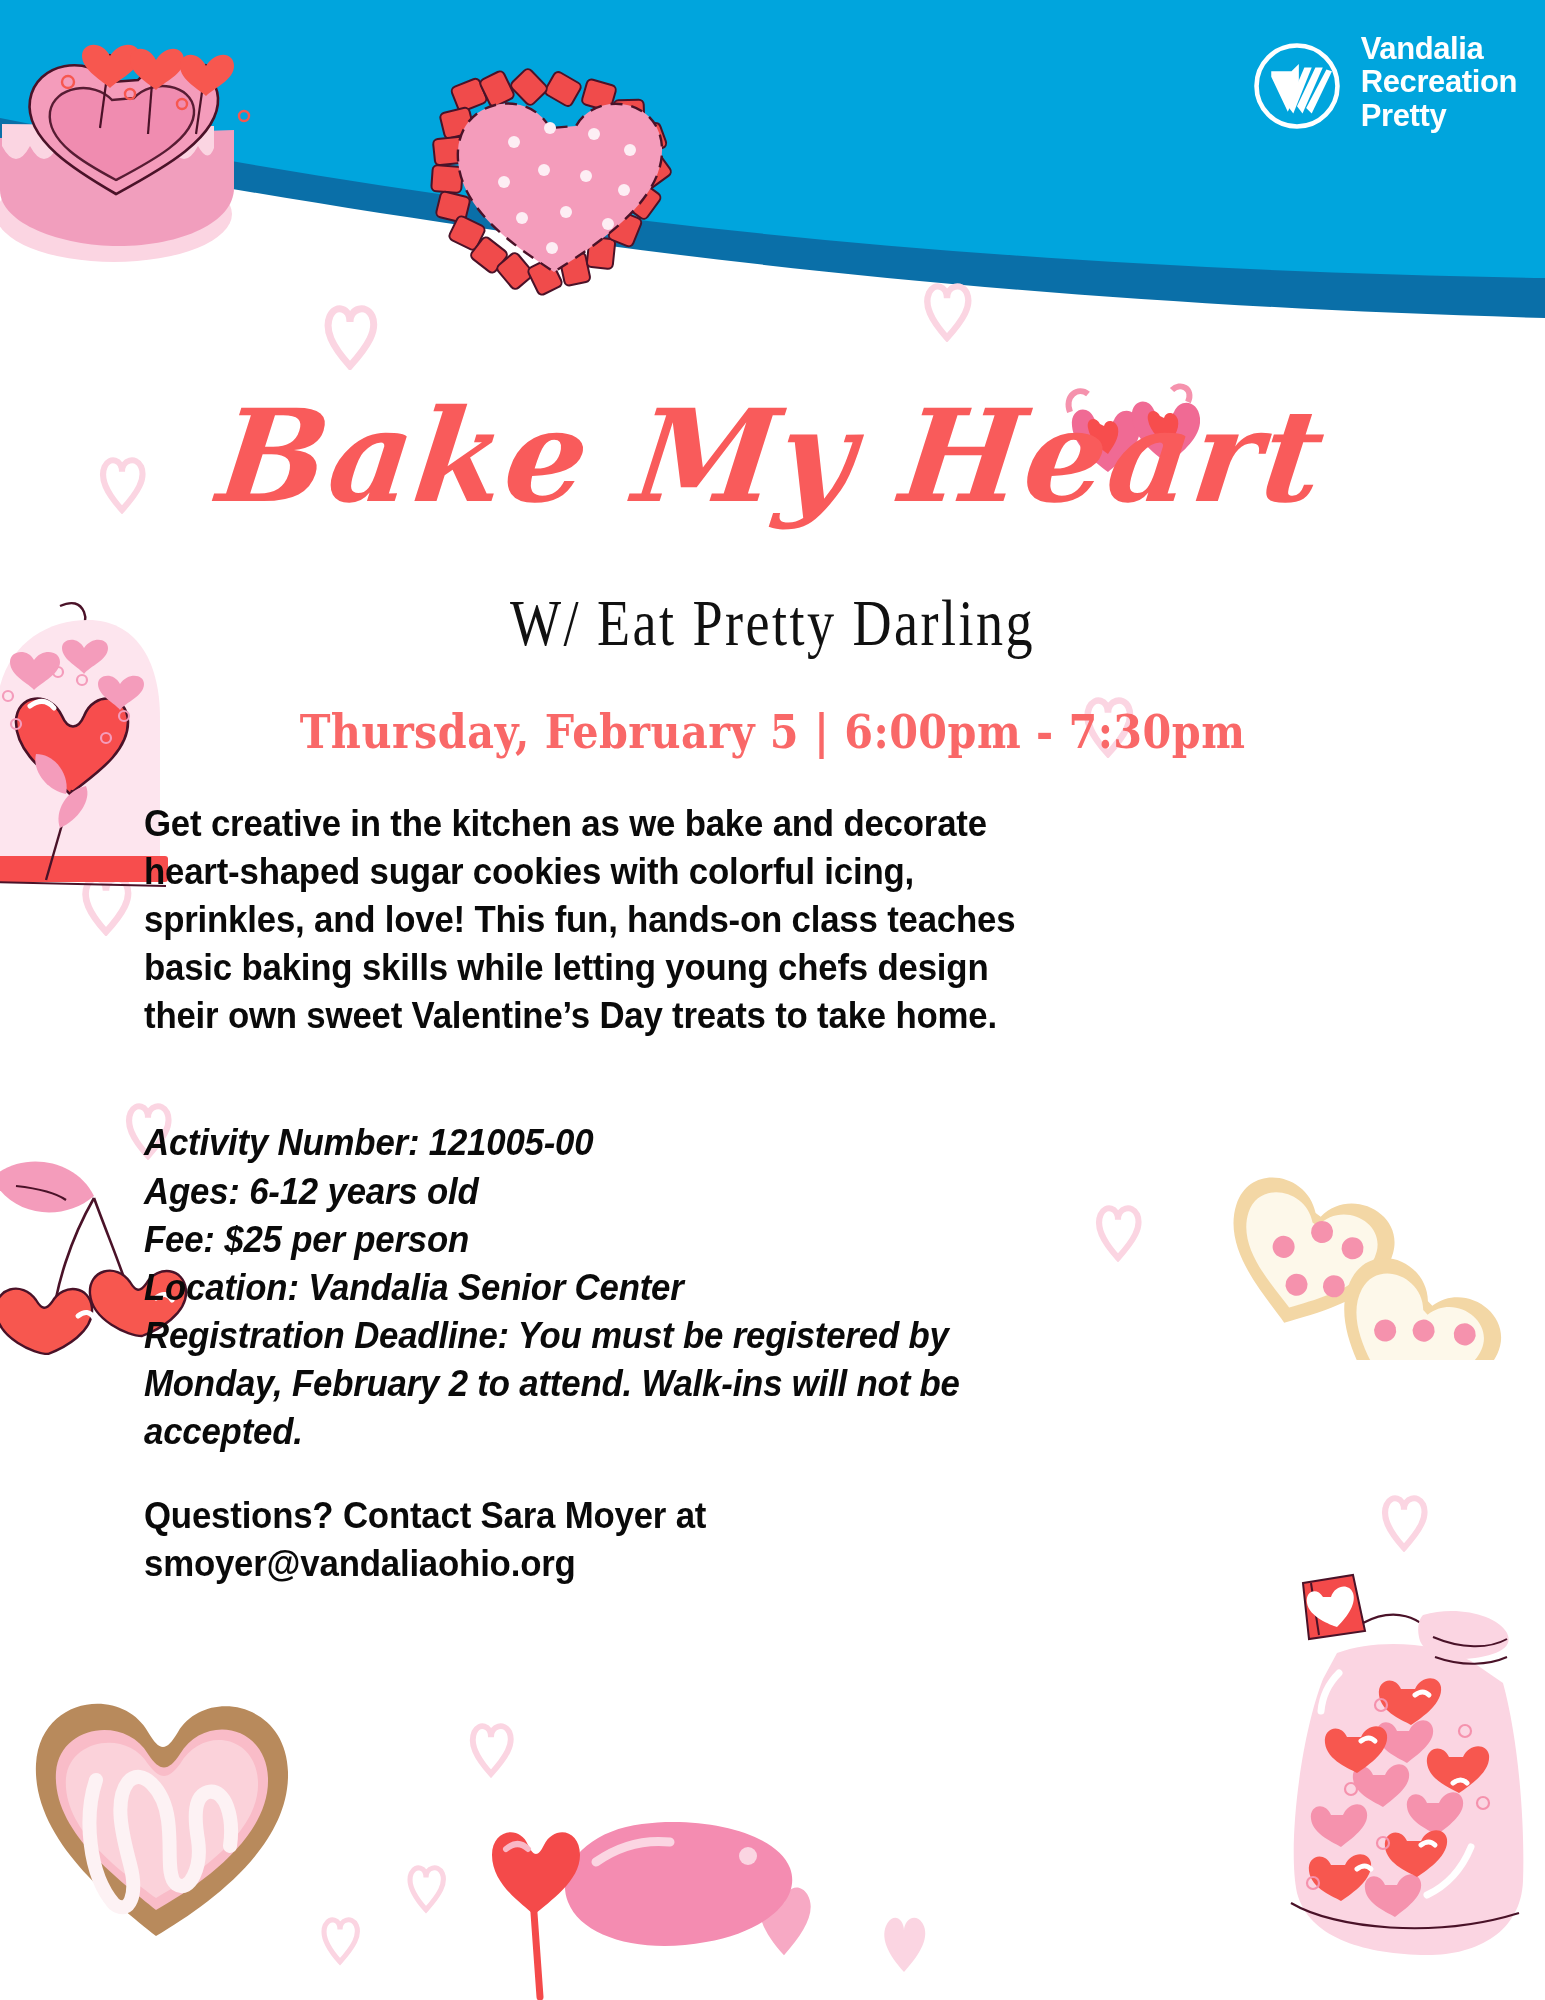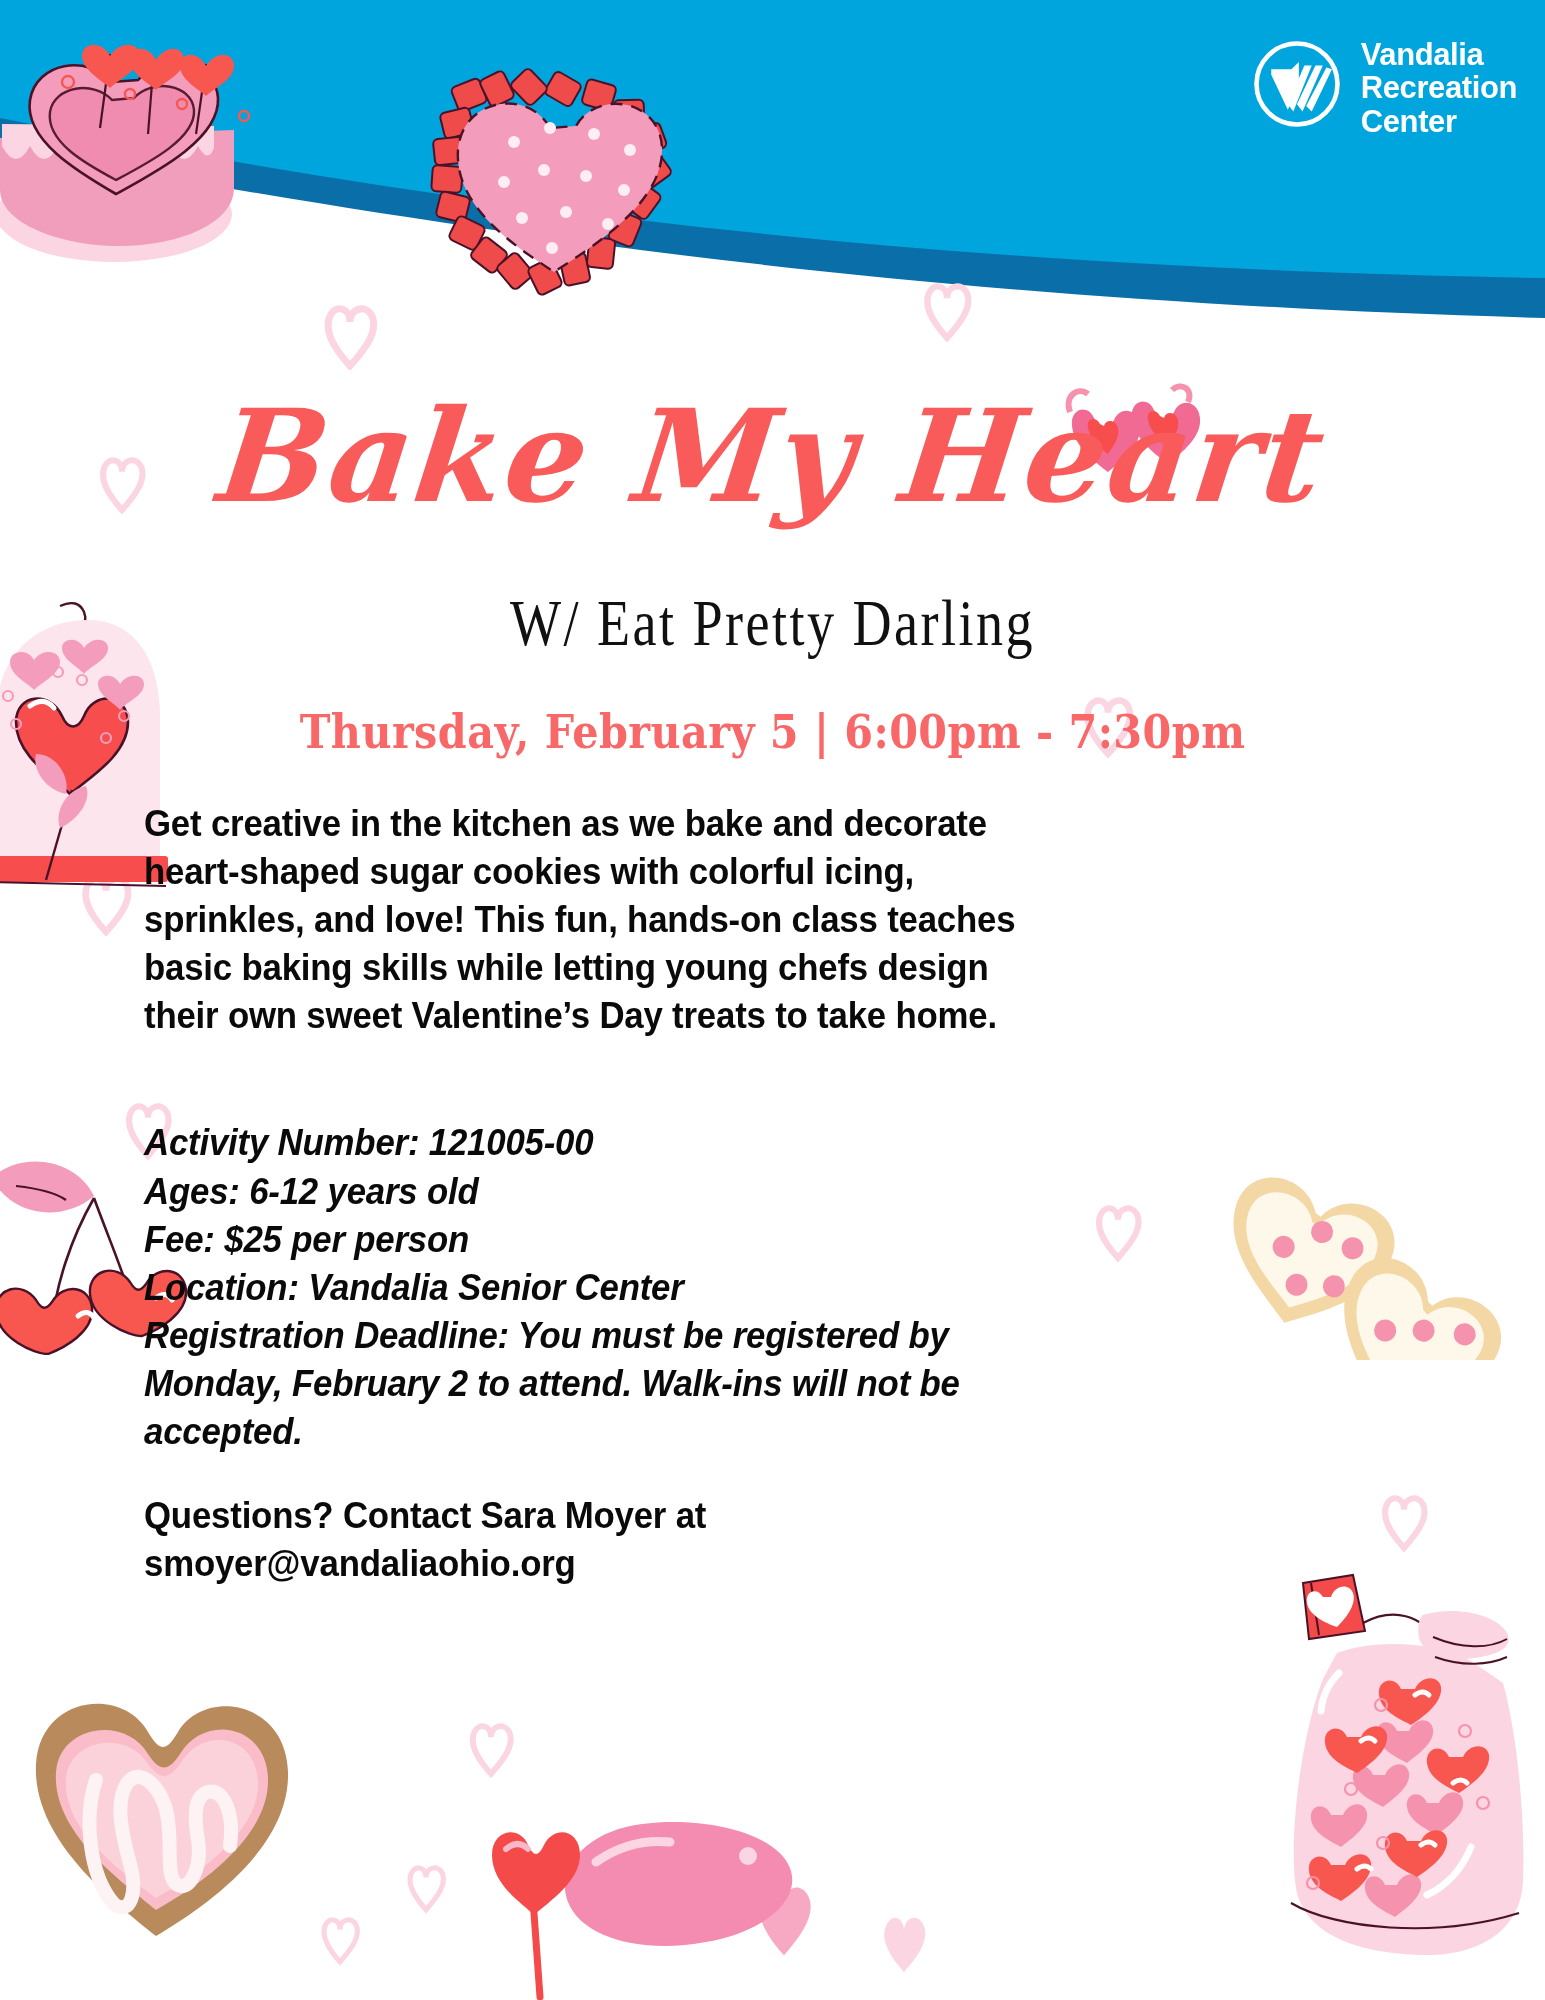--- a/index.html
+++ b/index.html
@@ -25,24 +25,24 @@
     position: absolute;
     top: 0; left: 0;
     width: 1545px;
     height: 340px;
     pointer-events: none;
   }
 
   
   .logo-wrap {
     position: absolute;
-    top: 38px;
+    top: 32px;
     right: 28px;
     display: flex;
-    align-items: flex-start;
+    align-items: flex-end;
     gap: 18px;
     z-index: 6;
   }
   .logo-mark { width: 92px; height: 92px; flex: 0 0 auto; }
   .logo-text {
     color: #ffffff;
     font-family: "Liberation Sans", sans-serif;
     font-weight: bold;
     font-size: 31px;
     line-height: 1.08;
@@ -174,21 +174,21 @@
     <svg class="logo-mark" viewBox="0 0 100 100">
       <circle cx="50" cy="50" r="44" fill="none" stroke="#ffffff" stroke-width="5"></circle>
       <path d="M 22 34 L 44 34 L 52 26 L 52 52 L 40 78 L 22 40 Z" fill="#ffffff"></path>
       <path d="M 58 30 L 66 30 L 46 80 L 40 72 Z" fill="#ffffff"></path>
       <path d="M 70 30 L 78 30 L 56 80 L 50 72 Z" fill="#ffffff"></path>
       <path d="M 82 32 L 88 34 L 66 80 L 60 74 Z" fill="#ffffff"></path>
     </svg>
     <div class="logo-text">
       <div>Vandalia</div>
       <div>Recreation</div>
-      <div>Center</div>
+      <div>Pretty</div>
     </div>
   </div>
 
   <svg class="decor d-cake" viewBox="0 0 270 250">
     <ellipse cx="132" cy="196" rx="118" ry="48" fill="#fbd5e2"></ellipse>
     <path d="M 18 120 L 18 172 C 18 206 80 228 136 228 C 200 228 252 204 252 170 L 252 112 Z" fill="#f19ebd"></path>
     <path d="M 20 128 q 14 26 28 0 q 14 26 28 0 q 14 26 28 0 q 14 26 28 0 q 14 26 28 0 q 14 26 28 0 q 14 26 28 0 q 10 18 16 2 l 0 -22 L 20 106 Z" fill="#fbd5e2"></path>
     <path d="M 130 64 C 106 36 54 44 48 82 C 42 122 96 154 134 176 C 178 152 238 120 236 80 C 234 44 180 34 156 62 Z" fill="#f49cbb" stroke="#4a1228" stroke-width="2.6"></path>
     <path d="M 130 82 C 112 62 72 68 68 94 C 64 124 104 146 134 162 C 168 144 214 120 212 92 C 210 66 170 60 152 80 Z" fill="#f08bb0" stroke="#4a1228" stroke-width="2.4" opacity="0.92"></path>
     <line x1="118" y1="110" x2="128" y2="36" stroke="#4a1228" stroke-width="2.2"></line>

